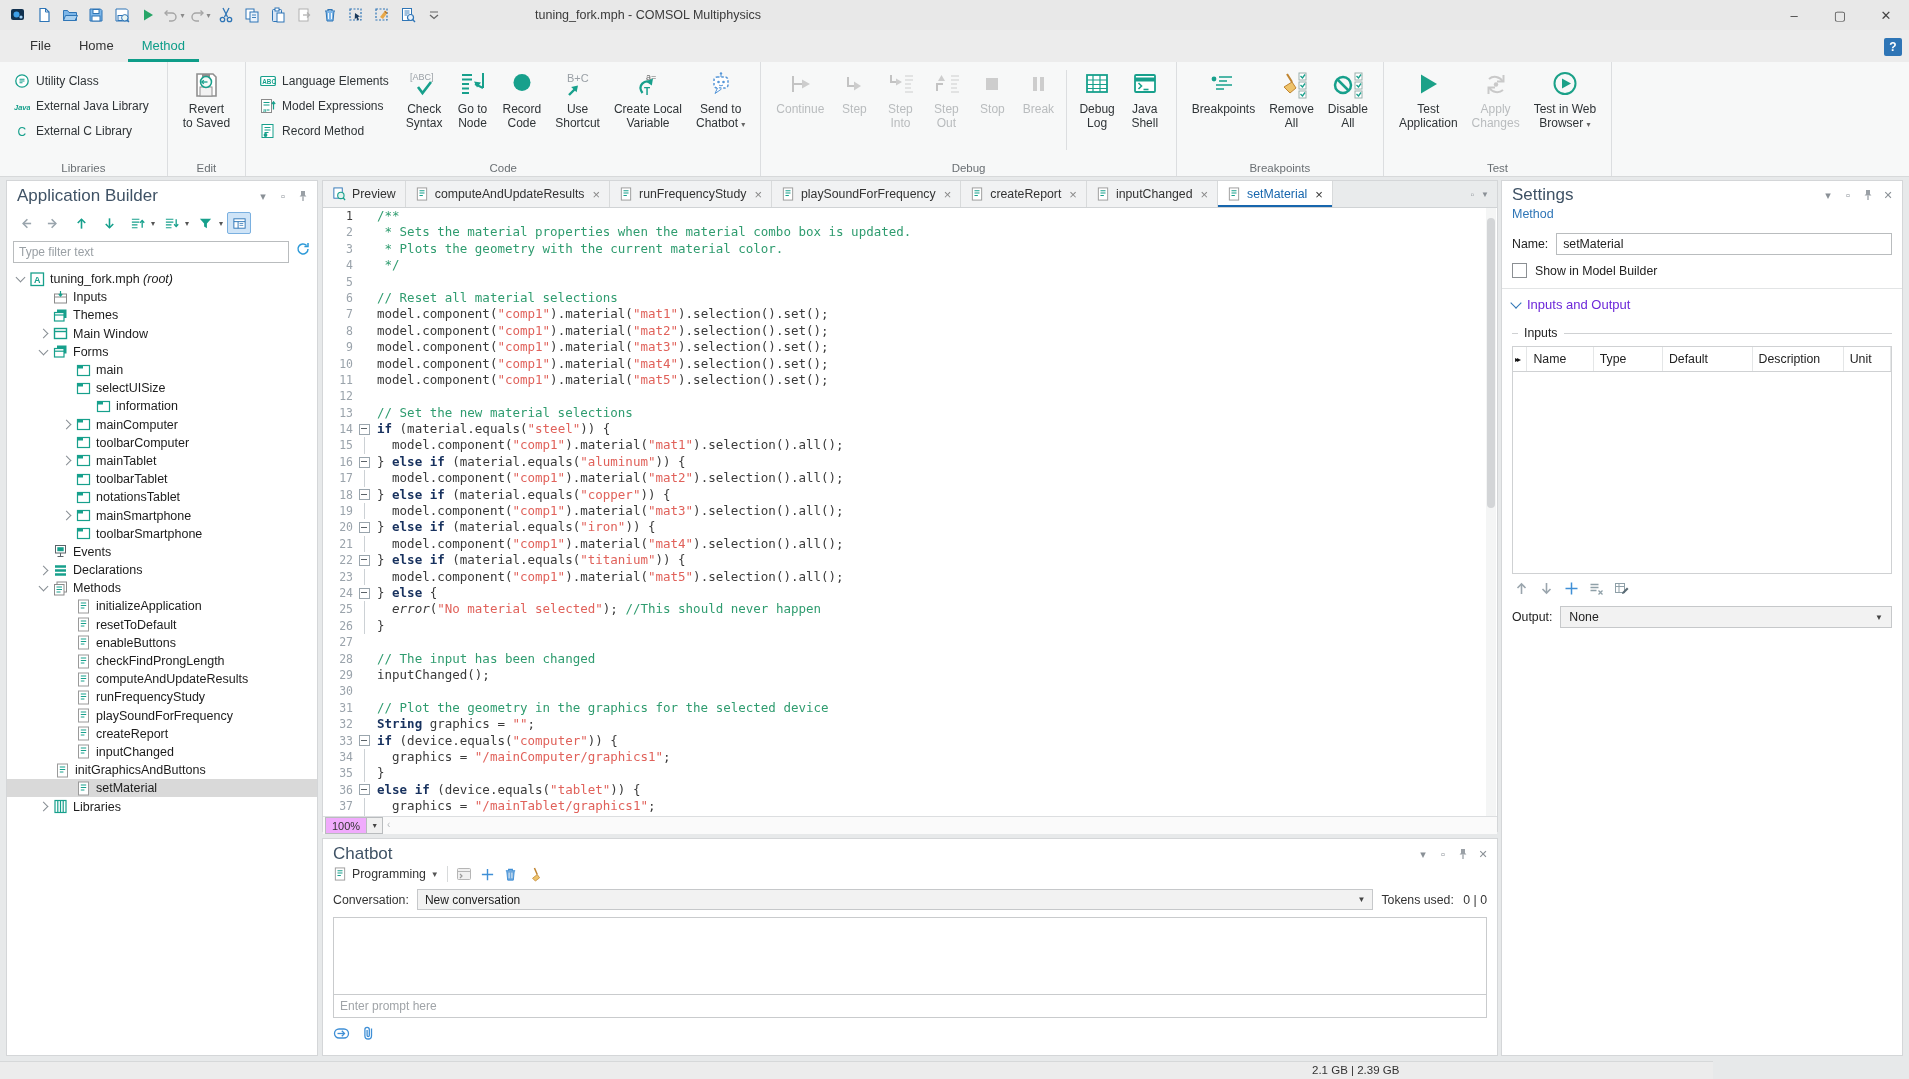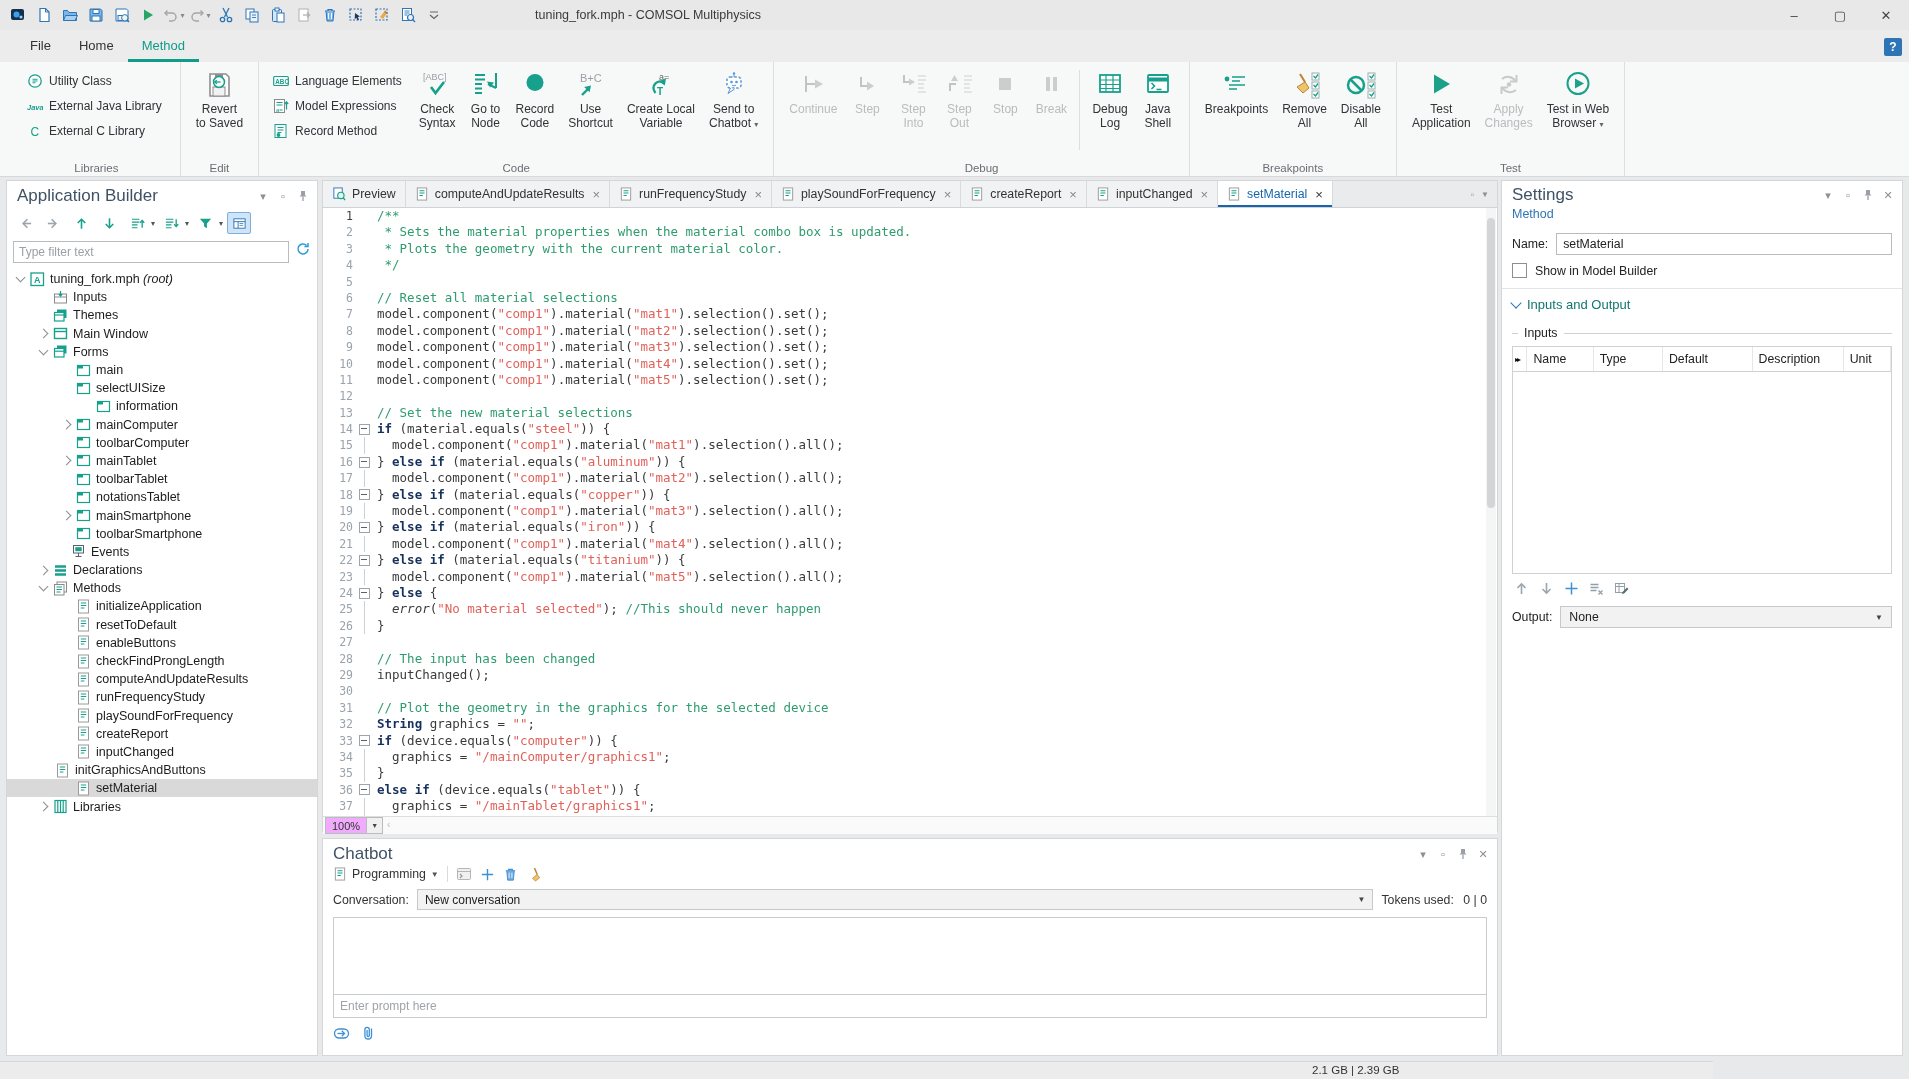--- a/index.html
+++ b/index.html
@@ -21,21 +21,21 @@
   #wincontrols{position:absolute;right:0;top:0;height:30px;display:flex;}
   .wbtn{width:46px;height:30px;display:flex;align-items:center;justify-content:center;font-size:13px;color:#444;}
 
   
   #menubar{position:absolute;left:0;top:30px;width:1909px;height:32px;background:#ececec;}
   .menu-item{display:inline-block;padding:8px 14px 6px;font-size:13px;color:#333;border-bottom:3px solid transparent;}
   .menu-item.active{color:#0e9d89;border-bottom-color:#0e9d89;}
   #help-btn{position:absolute;right:7px;top:8px;width:18px;height:18px;background:#2e75b6;color:#fff;font-size:12px;font-weight:bold;display:flex;align-items:center;justify-content:center;border-radius:2px;}
 
   
-  #ribbon{position:absolute;left:0;top:62px;width:1909px;height:115px;background:#f7f8f8;border-bottom:1px solid #d7d9da;display:flex;box-sizing:border-box;padding-left:13px;}
+  #ribbon{position:absolute;left:0;top:62px;width:1909px;height:115px;background:#f7f8f8;border-bottom:1px solid #d7d9da;display:flex;box-sizing:border-box;}
   .rgroup{position:relative;display:flex;align-items:flex-start;padding:4px 8px 20px;border-right:1px solid #dcdee0;box-sizing:border-box;}
   .glabel{position:absolute;bottom:2px;left:0;right:0;text-align:center;font-size:11.5px;color:#6a6f73;white-space:nowrap;}
   .stack{display:flex;flex-direction:column;gap:1px;padding-top:3px;margin-right:4px;}
   .sbtn{display:flex;align-items:center;gap:6px;font-size:12px;color:#2f3437;padding:4px 6px;white-space:nowrap;border-radius:2px;}
   .sbtn .icon{width:16px;height:16px;}
   .lbtn{display:flex;flex-direction:column;align-items:center;padding:4px 7px 0;font-size:12px;color:#2f3437;text-align:center;border-radius:2px;}
   .lbtn .icon{width:32px;height:30px;margin-bottom:2px;}
   .lbtn .ll{line-height:14px;white-space:nowrap;}
   .lbtn.disabled{color:#b9bcbe;}
   .lbtn .dd{font-size:8px;color:#666;}
@@ -117,21 +117,21 @@
   #cb-actions .icon{width:17px;height:17px;}
 
   
   #settings{left:1501px;top:180px;width:402px;height:876px;overflow:hidden;}
   #settings .phead{padding-top:4px;}
   #set-subtitle{font-size:12.5px;color:#2e75b6;padding:0 10px 8px;}
   .set-row{display:flex;align-items:center;padding:4px 10px;font-size:12.3px;color:#222;gap:8px;}
   #set-name-input{flex:1;height:20px;border:1px solid #b9bcbe;background:#fff;display:flex;align-items:center;padding:0 6px;font-size:12.3px;}
   .cbx{width:13px;height:13px;border:1px solid #8b8f93;background:#fff;flex:none;}
   .hr{height:1px;background:#e2e4e5;margin:6px 0 2px;}
-  #set-section{display:flex;align-items:center;gap:7px;padding:6px 10px;font-size:13px;color:#0f766e;}
+  #set-section{display:flex;align-items:center;gap:7px;padding:6px 10px;font-size:13px;color:#6d28d9;}
   #set-section .chevb{width:7px;height:7px;border-right:1.6px solid #2e75b6;border-bottom:1.6px solid #2e75b6;transform:rotate(45deg);margin-top:-4px;}
   .legend{display:flex;align-items:center;gap:6px;padding:8px 10px 4px;font-size:12.3px;color:#222;}
   .legend::before{content:"";width:6px;height:1px;background:#cfd1d3;}
   .legend::after{content:"";flex:1;height:1px;background:#cfd1d3;}
   #inputs-table{margin:2px 10px 0;border:1px solid #cfd1d3;height:226px;overflow:hidden;background:#fff;}
   #inputs-head{display:flex;height:24px;border-bottom:1px solid #cfd1d3;align-items:center;font-size:12.3px;color:#222;}
   .col{padding:0 6px;box-sizing:border-box;border-right:1px solid #e4e6e7;height:100%;display:flex;align-items:center;white-space:nowrap;overflow:hidden;}
   .col.handle{width:18px;font-size:8px;color:#111;letter-spacing:-2px;padding:0 2px;}
   #set-table-tools{display:flex;align-items:center;gap:10px;padding:7px 12px 4px;}
   #set-table-tools .icon{width:15px;height:15px;}
@@ -879,21 +879,21 @@
       <div class="trow" style="padding-left: 56px;">
         <span class="chev " style="visibility: hidden;"></span>
         <span class="icon tree-icon" style="width: 15px; height: 15px;">
           <svg viewBox="0 0 15 15">
             <rect x="1.5" y="2.5" width="12" height="10" fill="#fff" stroke="#17a08c" stroke-width="1.2"></rect>
             <path d="M1.5 2.5h5.5v3H1.5z" fill="#17a08c"></path>
           </svg>
         </span>
         <span>toolbarSmartphone</span>
       </div>
-      <div class="trow" style="padding-left: 51px;">
+      <div class="trow" style="padding-left: 33px;">
         <span class="chev " style="visibility: hidden;"></span>
         <span class="icon tree-icon" style="width: 15px; height: 15px;">
           <svg viewBox="0 0 15 15">
             <rect x="2.5" y="1.5" width="10" height="7.5" fill="#fff" stroke="#5a6268"></rect>
             <rect x="4.3" y="3.2" width="6.4" height="4" fill="#17a08c"></rect>
             <path d="M7.5 9v3" stroke="#5a6268"></path>
             <path d="M4.5 12.5h6" stroke="#5a6268"></path>
           </svg>
         </span>
         <span>Events</span>

